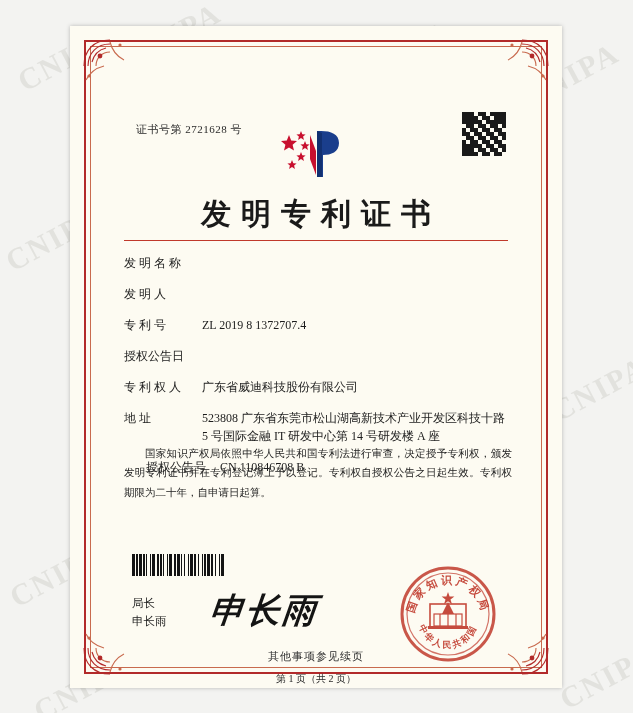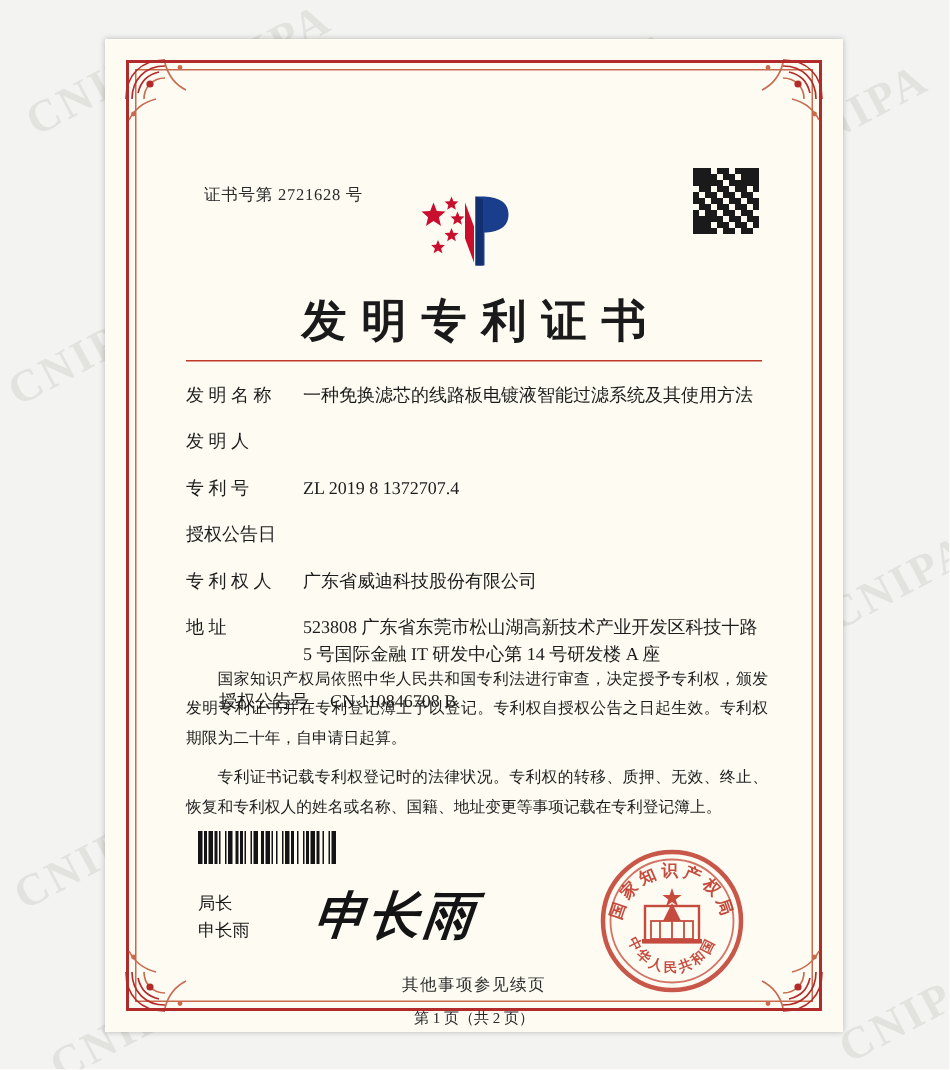--- a/index.html
+++ b/index.html
@@ -466,21 +466,20 @@
         <polygon points="15,35 16.3,38.2 19.6,38.4 17.1,40.6 17.9,43.9 15,42 12.1,43.9 12.9,40.6 10.4,38.4 13.7,38.2" fill="#c8102e"></polygon>
       </svg>
     </div>
 
     <div class="title">发明专利证书</div>
     <div class="rule"></div>
 
     <div class="fields">
       <div class="row">
         <div class="lbl">发 明 名 称</div>
-        <div class="val">一种免换滤芯的线路板电镀液智能过滤系统及其使用方法</div>
       </div>
       <div class="row">
         <div class="lbl">发 明 人</div>
       </div>
       <div class="row">
         <div class="lbl">专 利 号</div>
         <div class="val">ZL 2019 8 1372707.4</div>
       </div>
       <div class="row">
         <div class="lbl">授权公告日</div>
@@ -496,21 +495,20 @@
       <div class="row-split">
         <div class="half second">
           <div class="lbl">授权公告号</div>
           <div class="val">CN 110846708 B</div>
         </div>
       </div>
     </div>
 
     <div class="paras">
       <p>国家知识产权局依照中华人民共和国专利法进行审查，决定授予专利权，颁发发明专利证书并在专利登记簿上予以登记。专利权自授权公告之日起生效。专利权期限为二十年，自申请日起算。</p>
-      <p>专利证书记载专利权登记时的法律状况。专利权的转移、质押、无效、终止、恢复和专利权人的姓名或名称、国籍、地址变更等事项记载在专利登记簿上。</p>
     </div>
 
     <div class="barcode" id="barcode">
         <i style="width: 3px;"></i>
         <i style="width: 1px; background: transparent;"></i>
         <i style="width: 2px;"></i>
         <i style="width: 1px; background: transparent;"></i>
         <i style="width: 3px;"></i>
         <i style="width: 1px; background: transparent;"></i>
         <i style="width: 2px;"></i>

